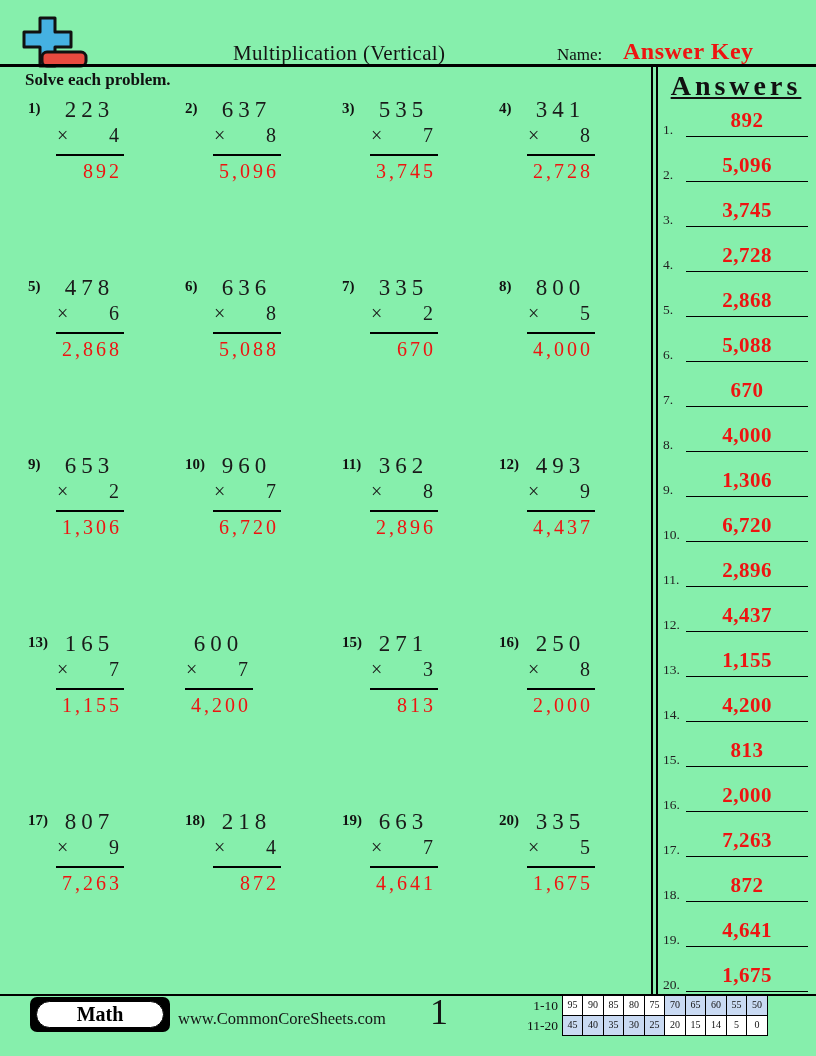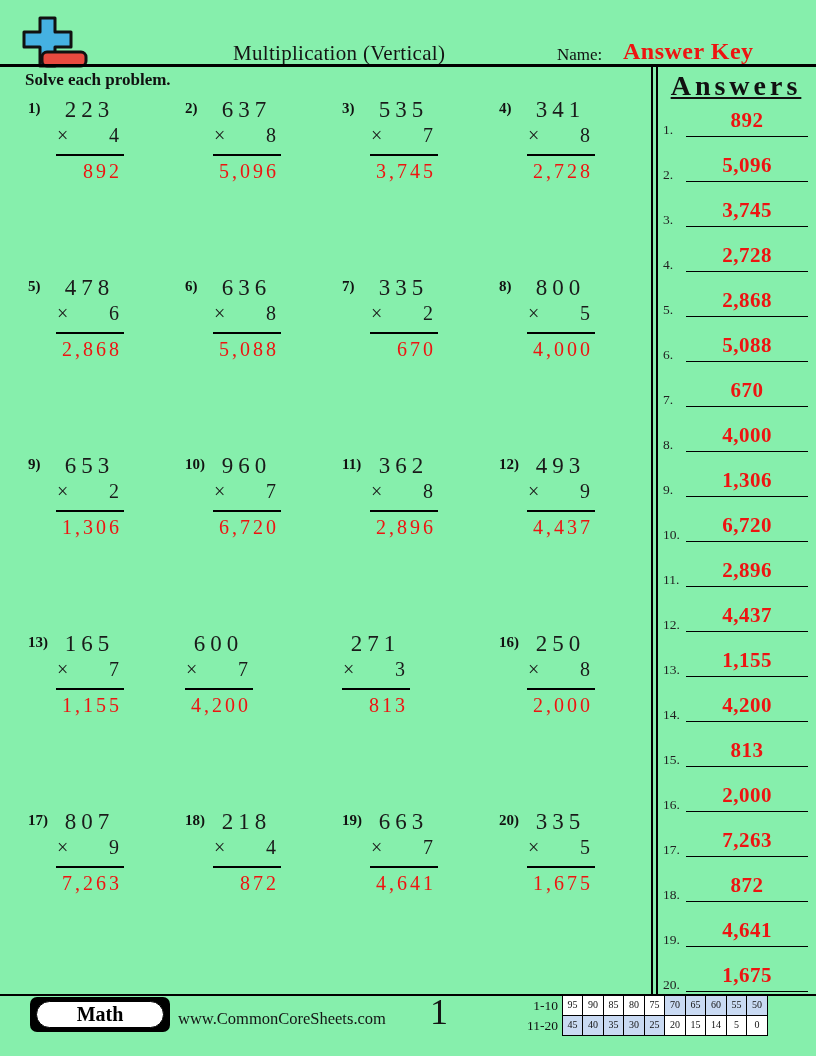--- a/index.html
+++ b/index.html
@@ -338,20 +338,21 @@
         <div class="work">
           <div class="top-num">600</div>
           <div class="mul-row">
             <span class="times">×</span>
             <span class="mult">7</span>
           </div>
           <div class="prod">4,200</div>
         </div>
       </div>
       <div class="problem">
+        <span class="pnum">15)</span>
         <div class="work">
           <div class="top-num">271</div>
           <div class="mul-row">
             <span class="times">×</span>
             <span class="mult">3</span>
           </div>
           <div class="prod">813</div>
         </div>
       </div>
       <div class="problem">

